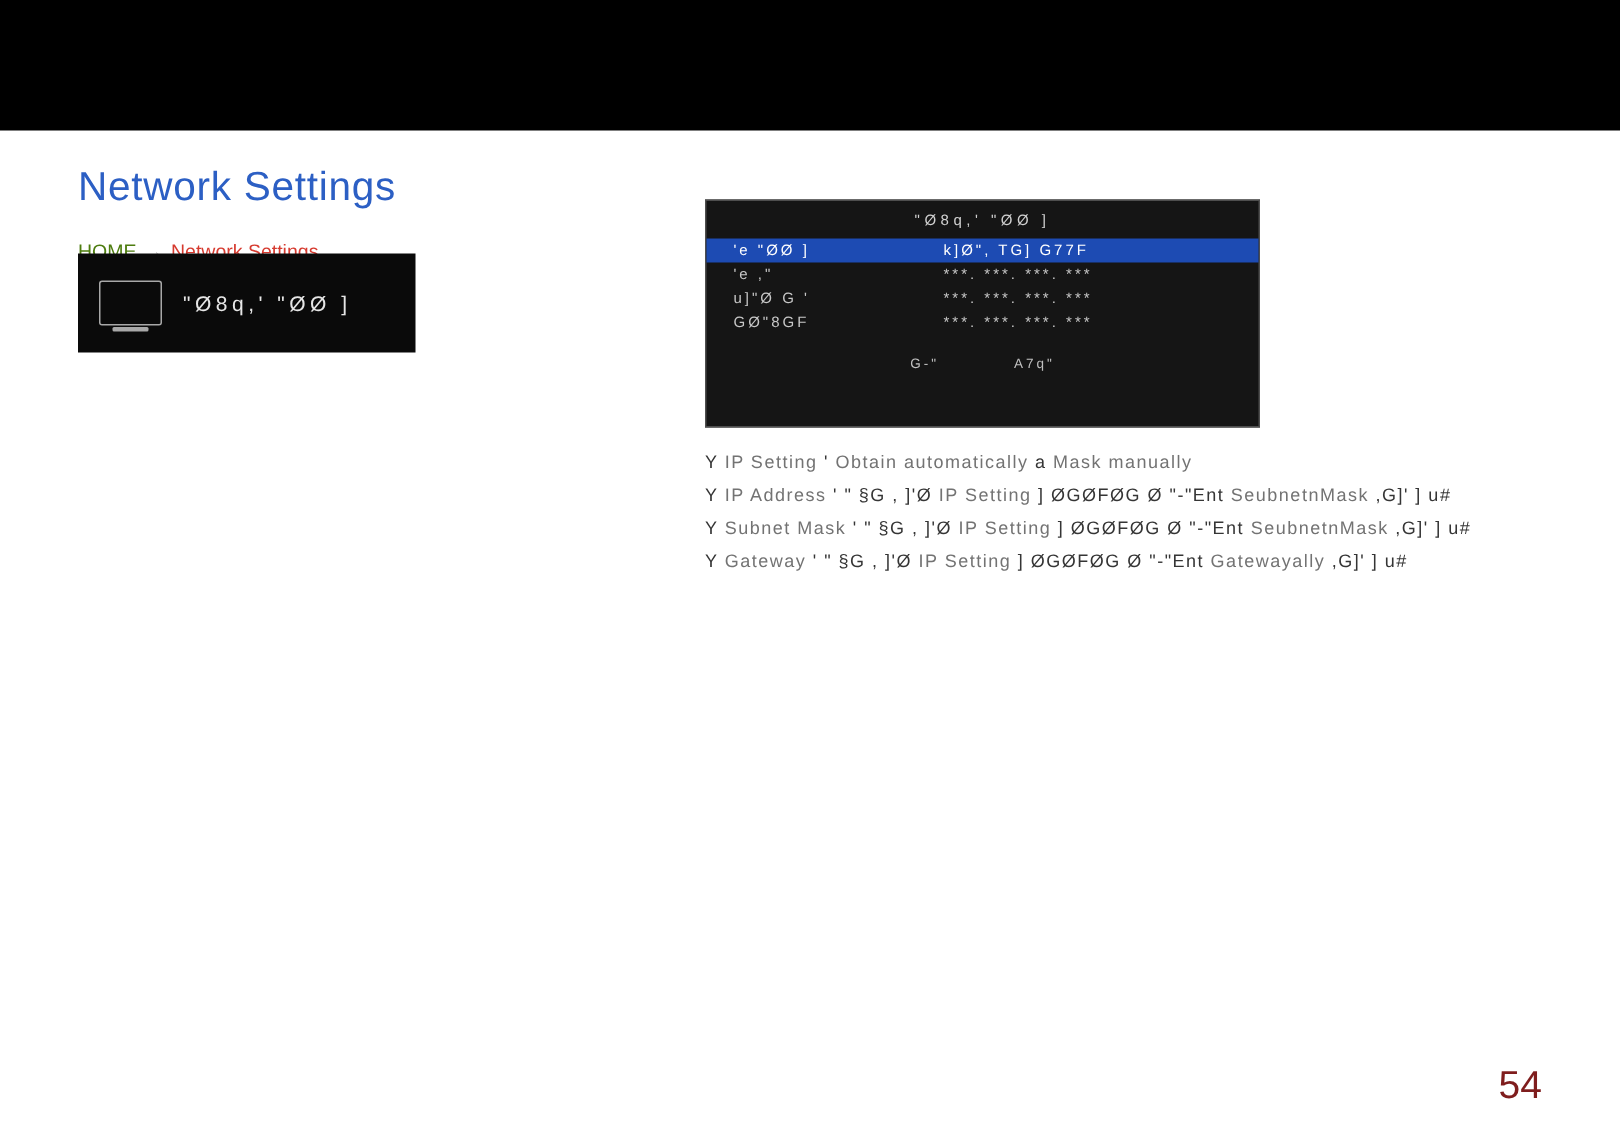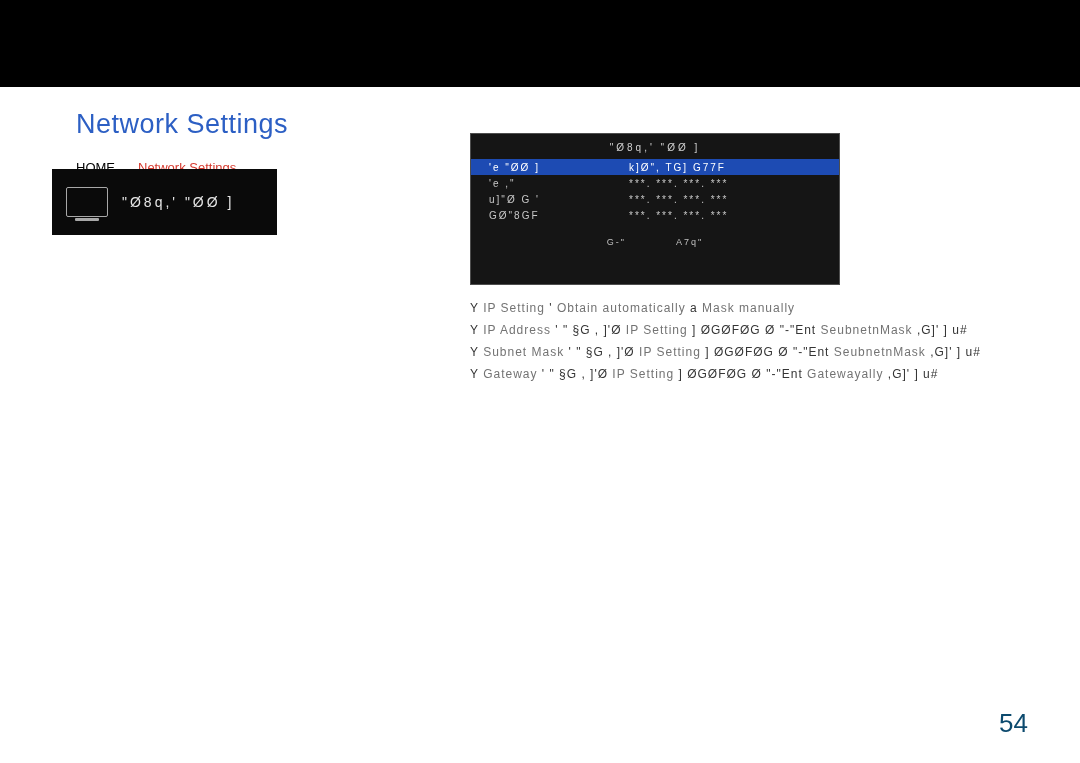--- a/index.html
+++ b/index.html
@@ -11,36 +11,36 @@
     position: relative;
     overflow: hidden;
   }
   .top-black {
     width: 100%;
     height: 87px;
     background: #000000;
   }
   .content-area {
     position: relative;
-    padding: 22px 76px;
+    padding: 22px 52px;
   }
   .page-title {
     font-size: 27px;
     font-weight: 400;
     color: #2c5fc4;
     letter-spacing: 0.5px;
   }
   .breadcrumb {
     margin-top: 20px;
     font-size: 13px;
     display: flex;
     align-items: center;
     gap: 6px;
   }
-  .bc-home { color: #000000; }
+  .bc-home { color: #4d7c0f; }
   .bc-arrow { color: #b9b9b9; font-size: 11px; }
   .bc-net { color: #d63a2f; }
   .bc-last { color: #b9b9b9; }
   .device-box {
     position: absolute;
     left: 52px;
     top: 82px;
     width: 225px;
     height: 66px;
     background: #0a0a0a;
@@ -140,21 +140,21 @@
     letter-spacing: 1px;
   }
   .instructions .line { white-space: nowrap; }
   .red { color: #737373; }
   .blk { color: #353535; }
   .page-num {
     position: absolute;
     right: 52px;
     bottom: 24px;
     font-size: 26px;
-    color: #0c4a6e;
+    color: #7f1d1d;
   }
 </style>
 </head>
 <body>
 
 <div class="top-black"></div>
 
 <div class="content-area">
   <h1 class="page-title">Network Settings</h1>
 

